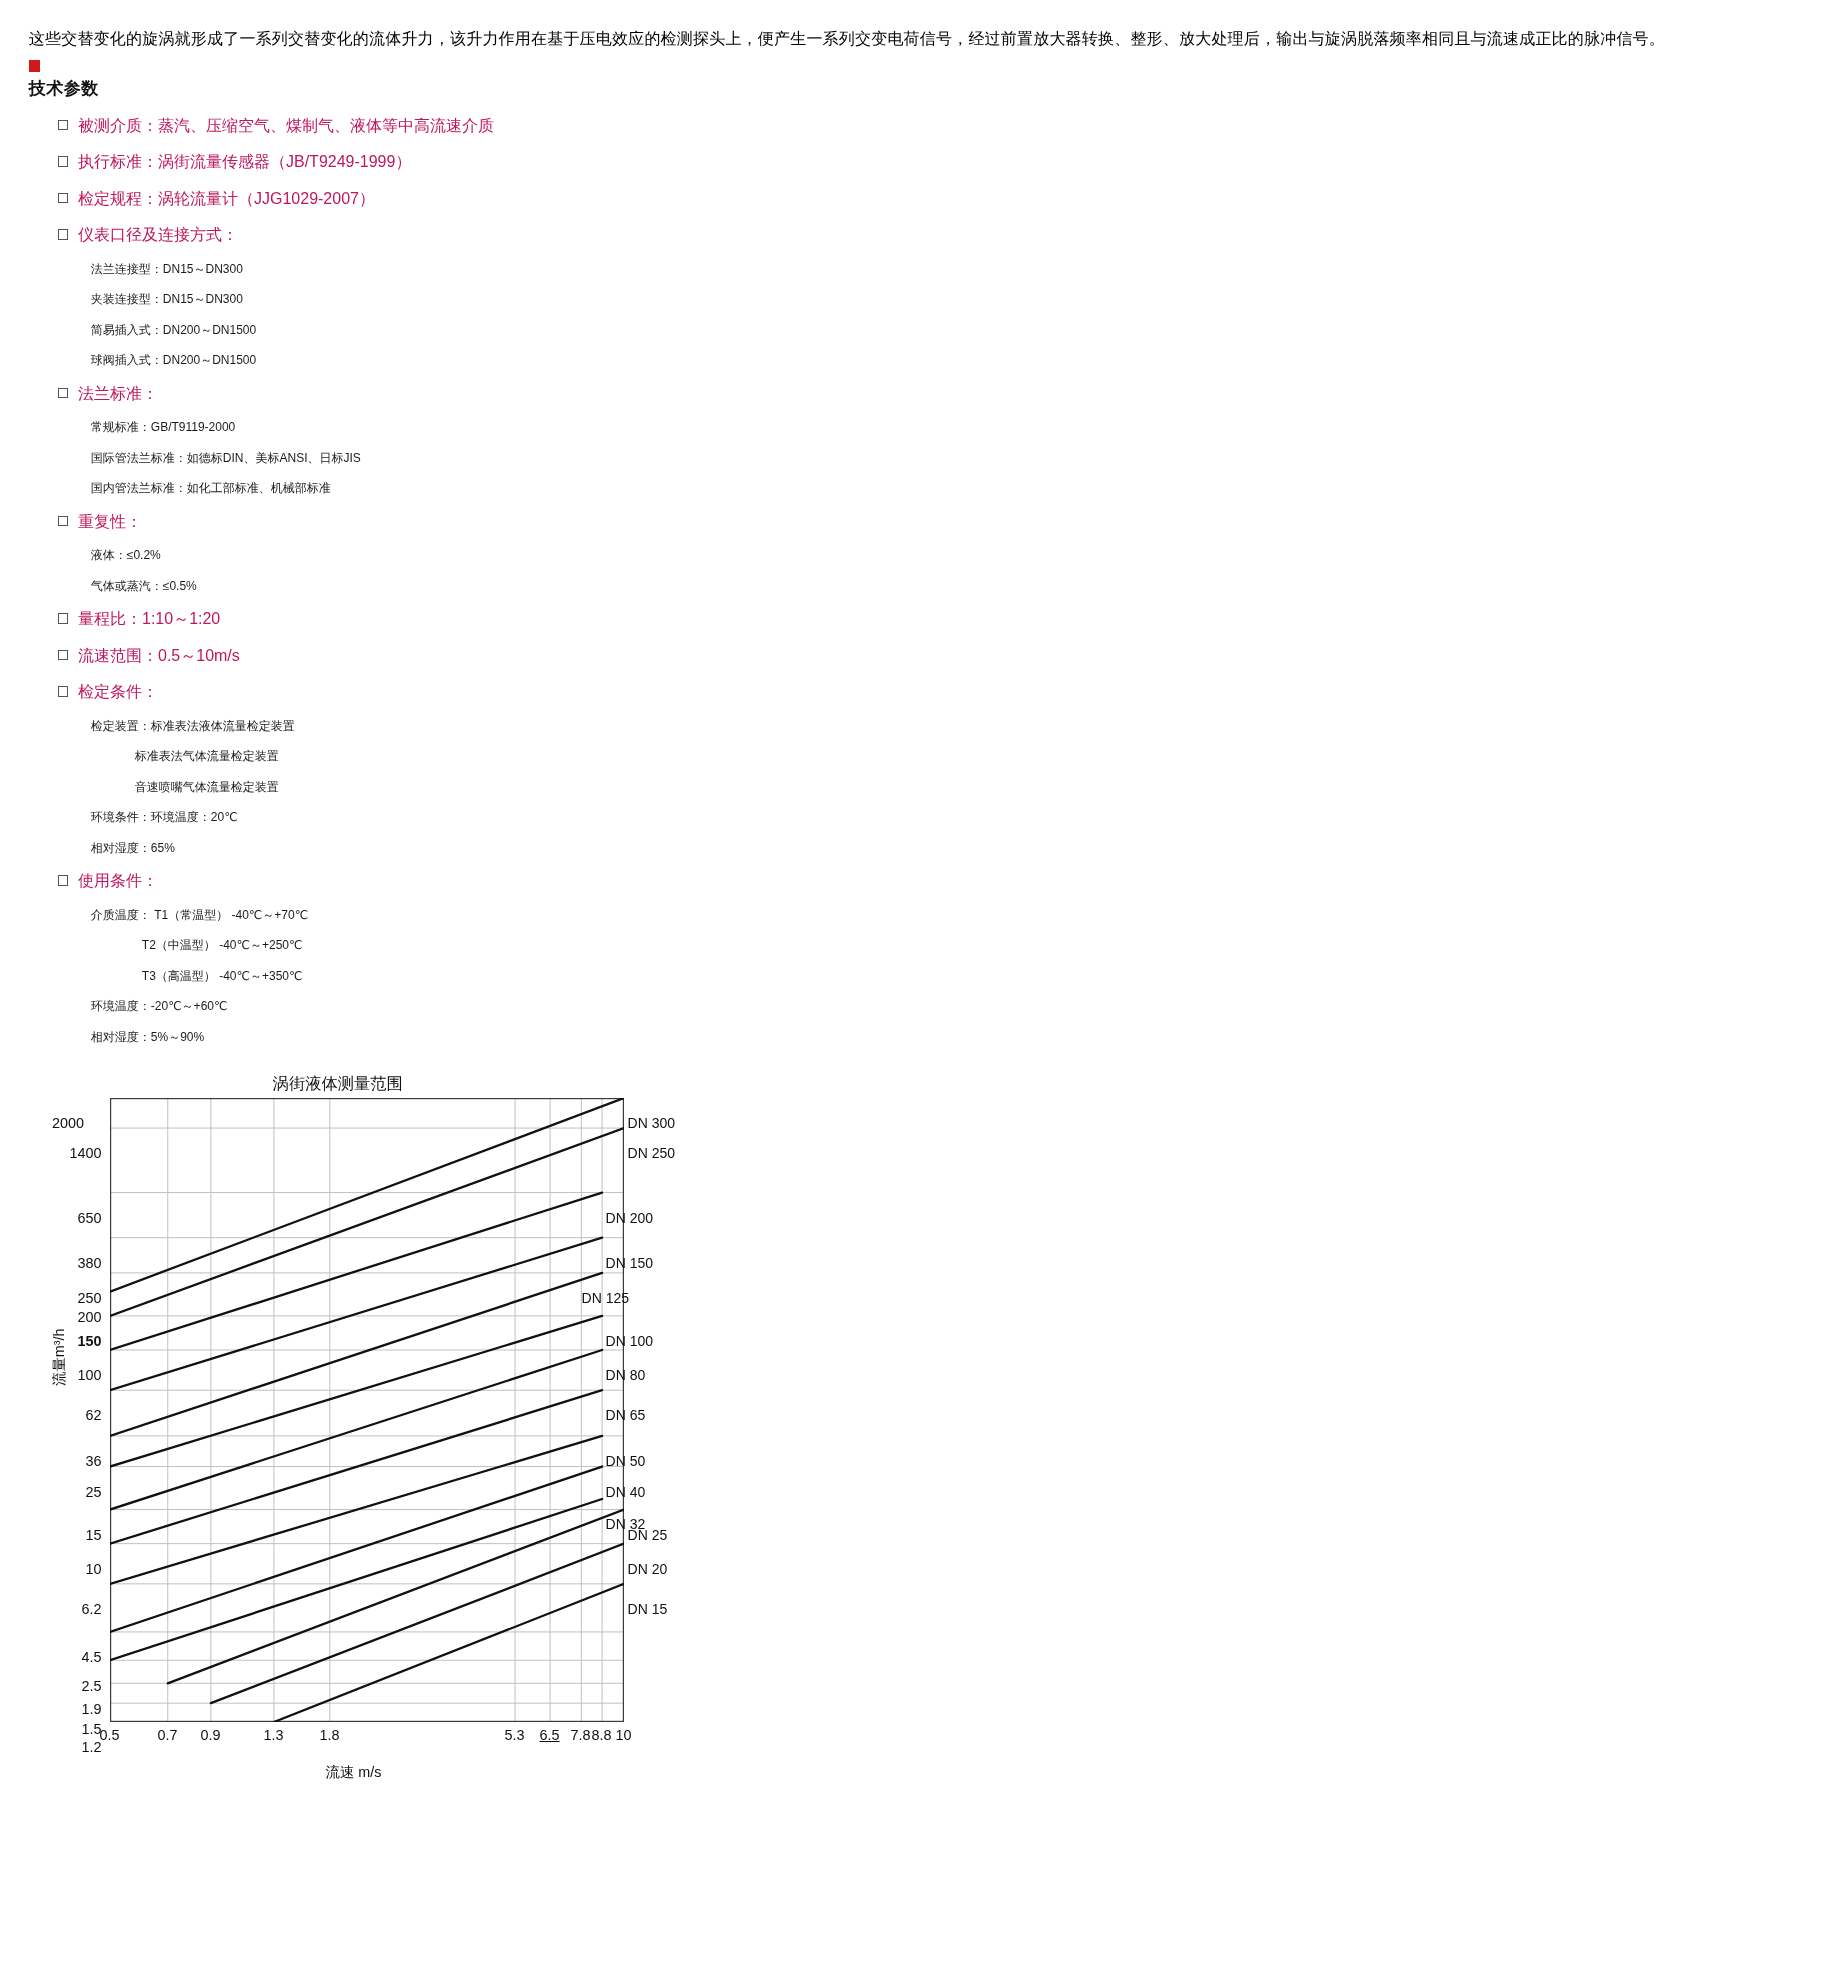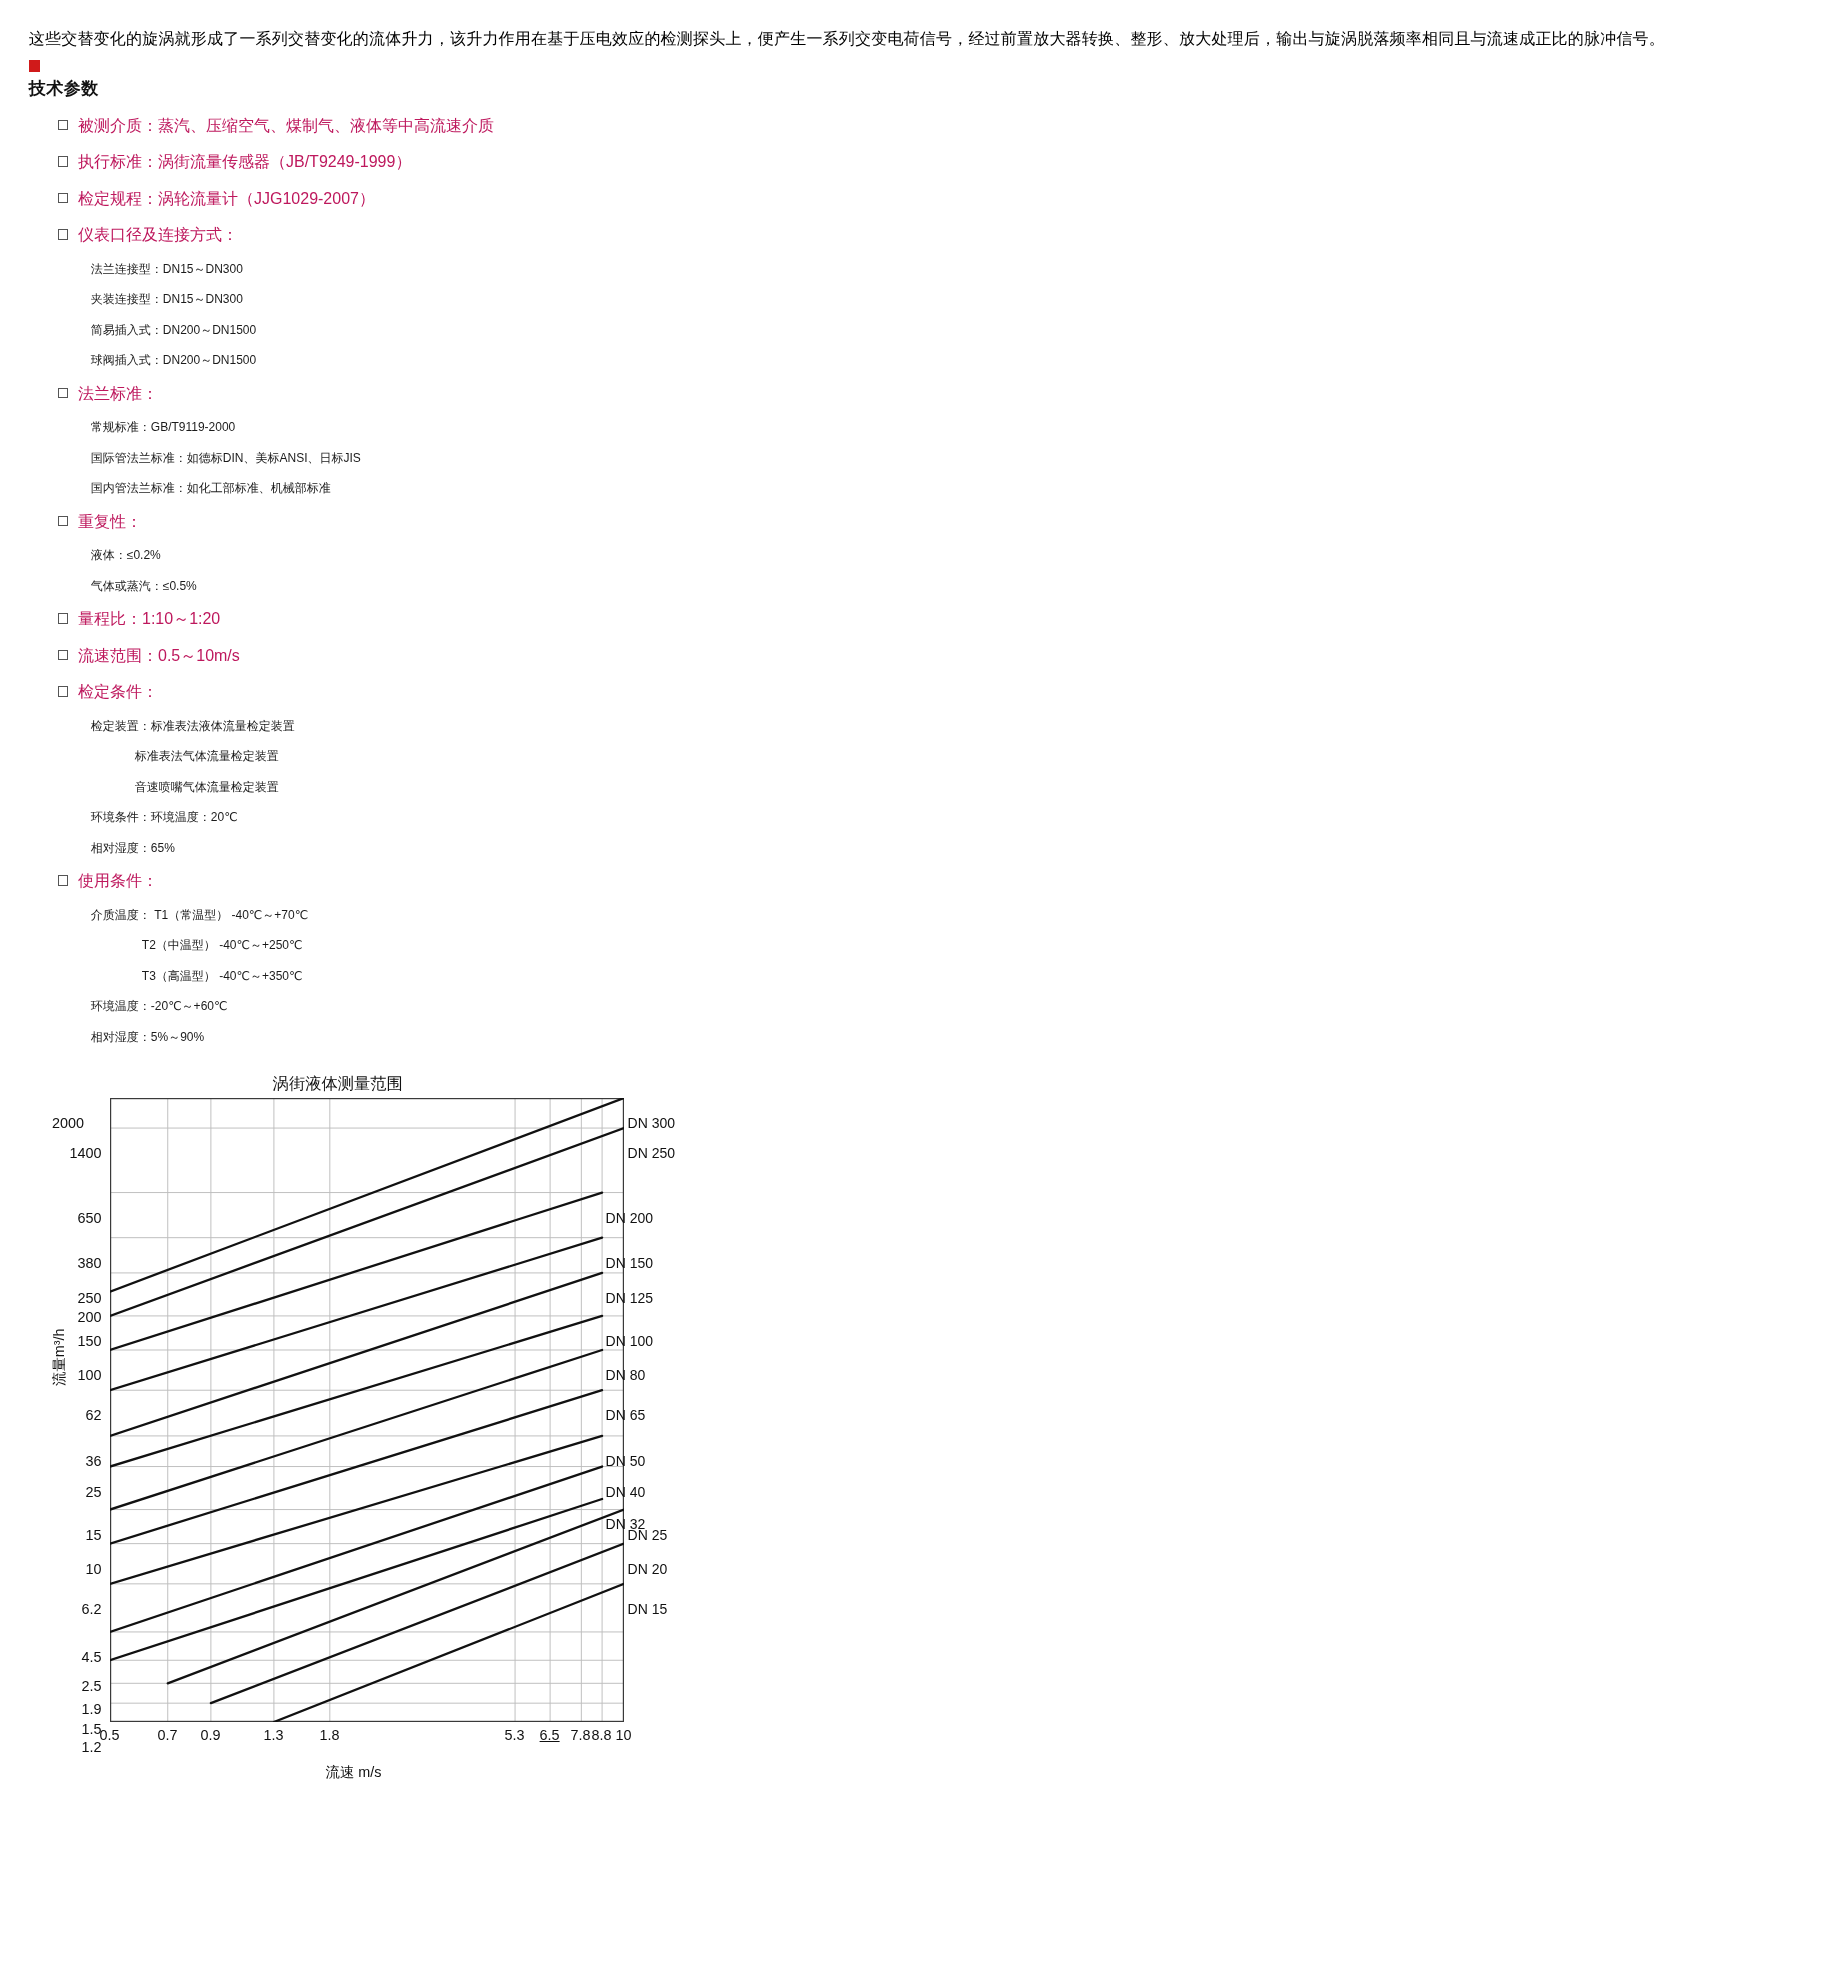--- a/index.html
+++ b/index.html
@@ -299,21 +299,21 @@
       </svg>
       <div class="ylabel">流量m³/h</div>
       <div class="xlabel">流速 m/s</div>
       <div id="ytick-holder">
           <div class="ytick" style="top: 25px; text-align: center;">2000</div>
           <div class="ytick" style="top: 55px;">1400</div>
           <div class="ytick" style="top: 120px;">650</div>
           <div class="ytick" style="top: 165px;">380</div>
           <div class="ytick" style="top: 200px;">250</div>
           <div class="ytick" style="top: 219px;">200</div>
-          <div class="ytick" style="top: 243px;">150</div>
+          <div class="ytick" style="top: 243px; font-weight: bold;">150</div>
           <div class="ytick" style="top: 277px;">100</div>
           <div class="ytick" style="top: 317px;">62</div>
           <div class="ytick" style="top: 363px;">36</div>
           <div class="ytick" style="top: 394px;">25</div>
           <div class="ytick" style="top: 437px;">15</div>
           <div class="ytick" style="top: 471px;">10</div>
           <div class="ytick" style="top: 511px;">6.2</div>
           <div class="ytick" style="top: 559px;">4.5</div>
           <div class="ytick" style="top: 588px;">2.5</div>
           <div class="ytick" style="top: 611px;">1.9</div>
@@ -330,21 +330,21 @@
           <div class="xtick" style="left: 440px; text-decoration: underline;">6.5</div>
           <div class="xtick" style="left: 471px;">7.8</div>
           <div class="xtick" style="left: 492px;">8.8</div>
           <div class="xtick" style="left: 514px;">10</div>
         </div>
       <div id="dn-holder">
           <div class="dnlabel" style="left: 518px; top: 25px;">DN 300</div>
           <div class="dnlabel" style="left: 518px; top: 55px;">DN 250</div>
           <div class="dnlabel" style="left: 496px; top: 120px;">DN 200</div>
           <div class="dnlabel" style="left: 496px; top: 165px;">DN 150</div>
-          <div class="dnlabel" style="left: 496px; top: 200px;">DN 125</div>
+          <div class="dnlabel" style="left: 472px; top: 200px;">DN 125</div>
           <div class="dnlabel" style="left: 496px; top: 243px;">DN 100</div>
           <div class="dnlabel" style="left: 496px; top: 277px;">DN 80</div>
           <div class="dnlabel" style="left: 496px; top: 317px;">DN 65</div>
           <div class="dnlabel" style="left: 496px; top: 363px;">DN 50</div>
           <div class="dnlabel" style="left: 496px; top: 394px;">DN 40</div>
           <div class="dnlabel" style="left: 496px; top: 426px;">DN 32</div>
           <div class="dnlabel" style="left: 518px; top: 437px;">DN 25</div>
           <div class="dnlabel" style="left: 518px; top: 471px;">DN 20</div>
           <div class="dnlabel" style="left: 518px; top: 511px;">DN 15</div>
         </div>

